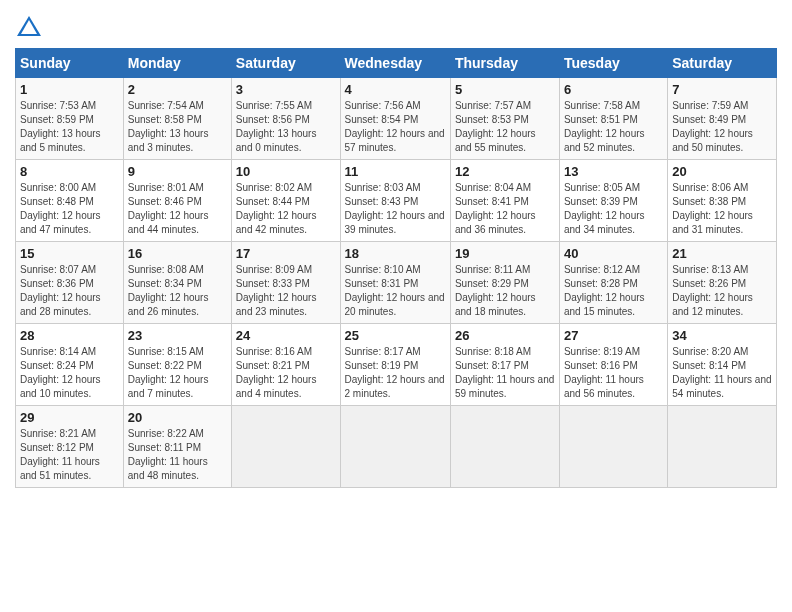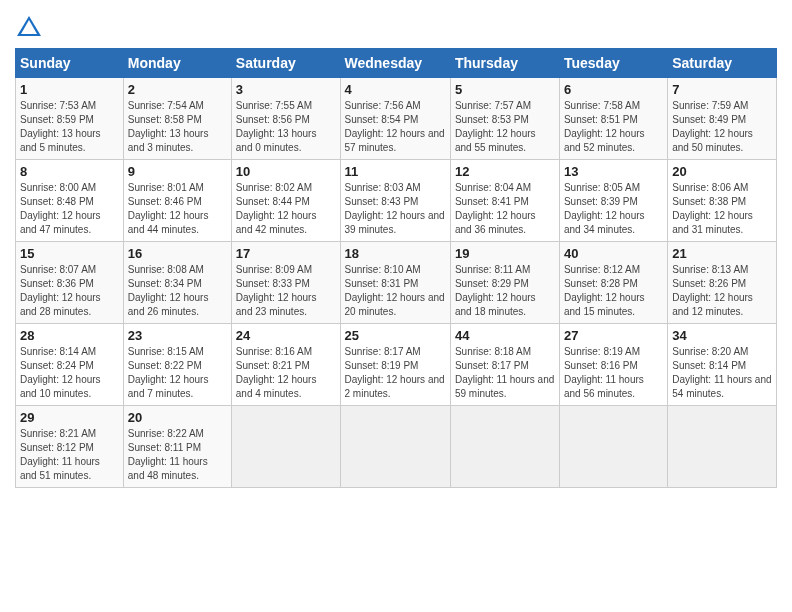--- a/index.html
+++ b/index.html
@@ -232,21 +232,21 @@
         </td>
         <td>
           <span class="day-num">24</span>
           <div class="day-info">Sunrise: 8:16 AM<br>Sunset: 8:21 PM<br>Daylight: 12 hours and 4 minutes.</div>
         </td>
         <td>
           <span class="day-num">25</span>
           <div class="day-info">Sunrise: 8:17 AM<br>Sunset: 8:19 PM<br>Daylight: 12 hours and 2 minutes.</div>
         </td>
         <td>
-          <span class="day-num">44</span>
+          <span class="day-num">26</span>
           <div class="day-info">Sunrise: 8:18 AM<br>Sunset: 8:17 PM<br>Daylight: 11 hours and 59 minutes.</div>
         </td>
         <td>
           <span class="day-num">27</span>
           <div class="day-info">Sunrise: 8:19 AM<br>Sunset: 8:16 PM<br>Daylight: 11 hours and 56 minutes.</div>
         </td>
         <td>
           <span class="day-num">34</span>
           <div class="day-info">Sunrise: 8:20 AM<br>Sunset: 8:14 PM<br>Daylight: 11 hours and 54 minutes.</div>
         </td>

